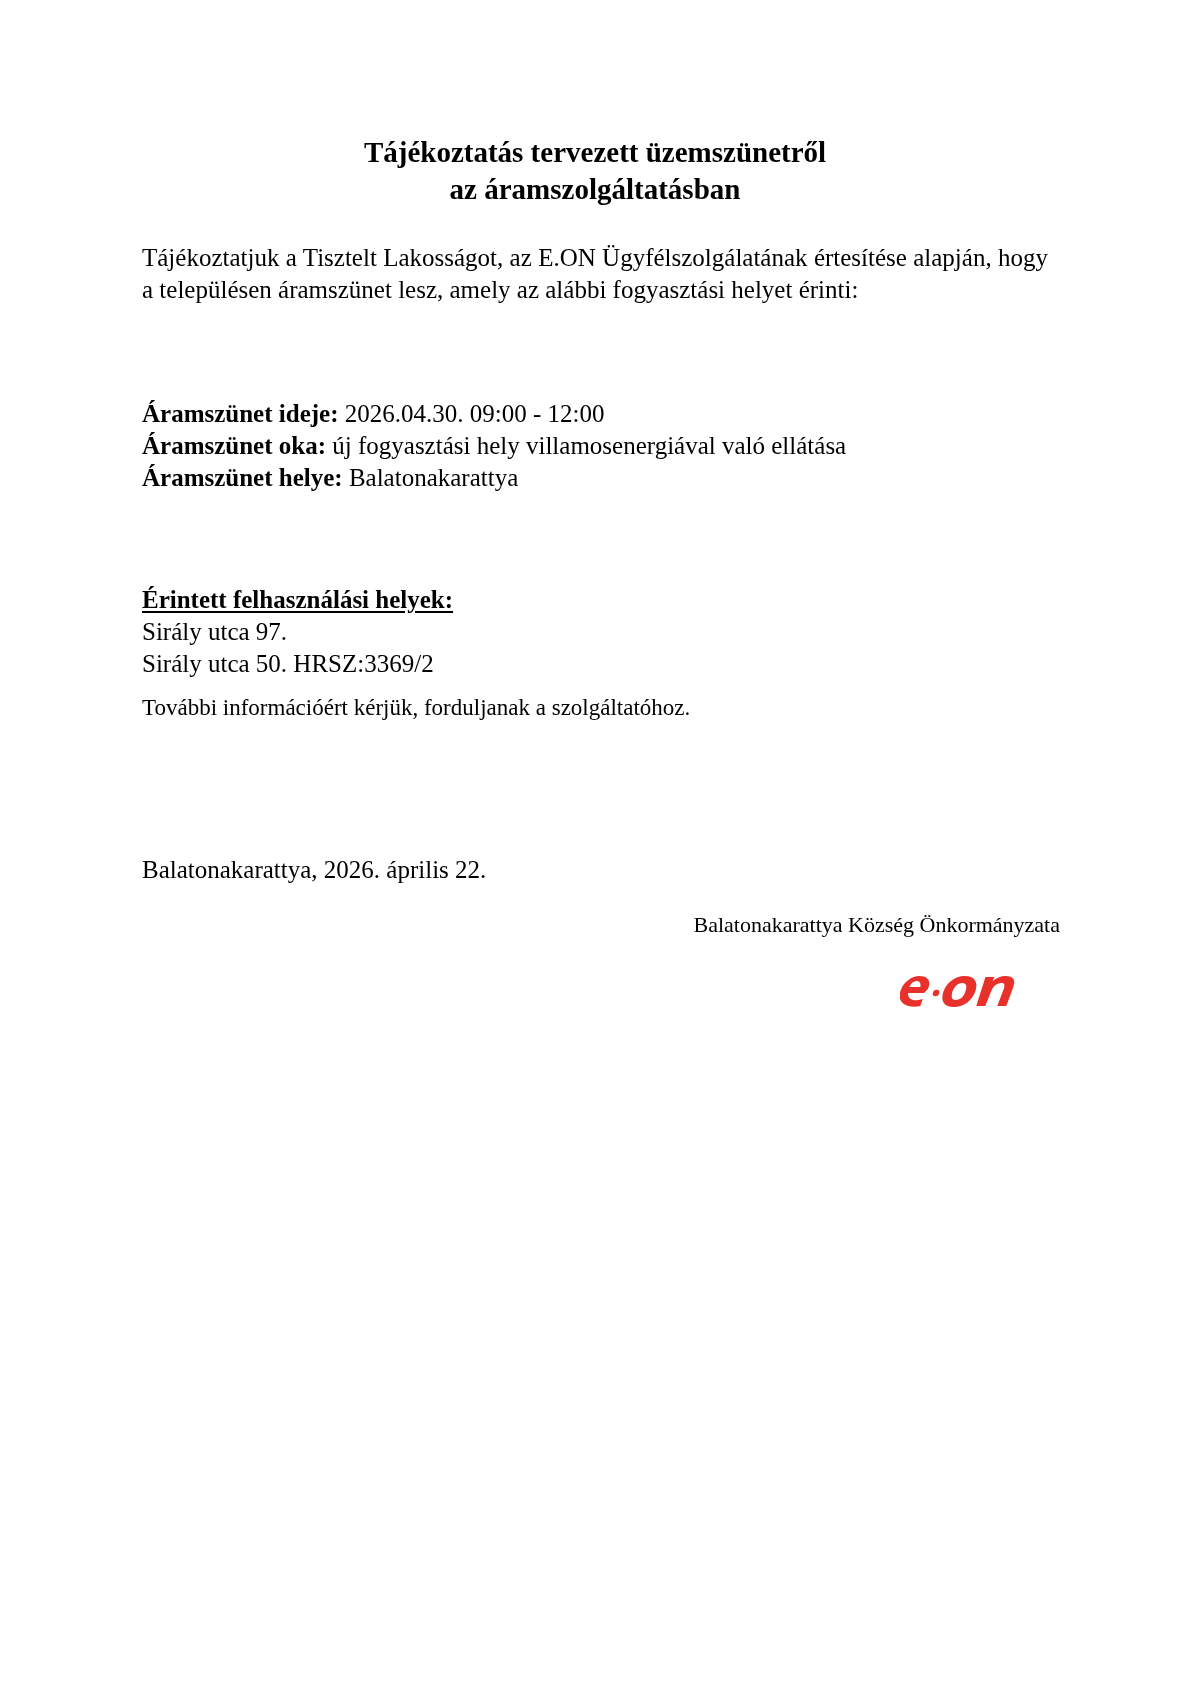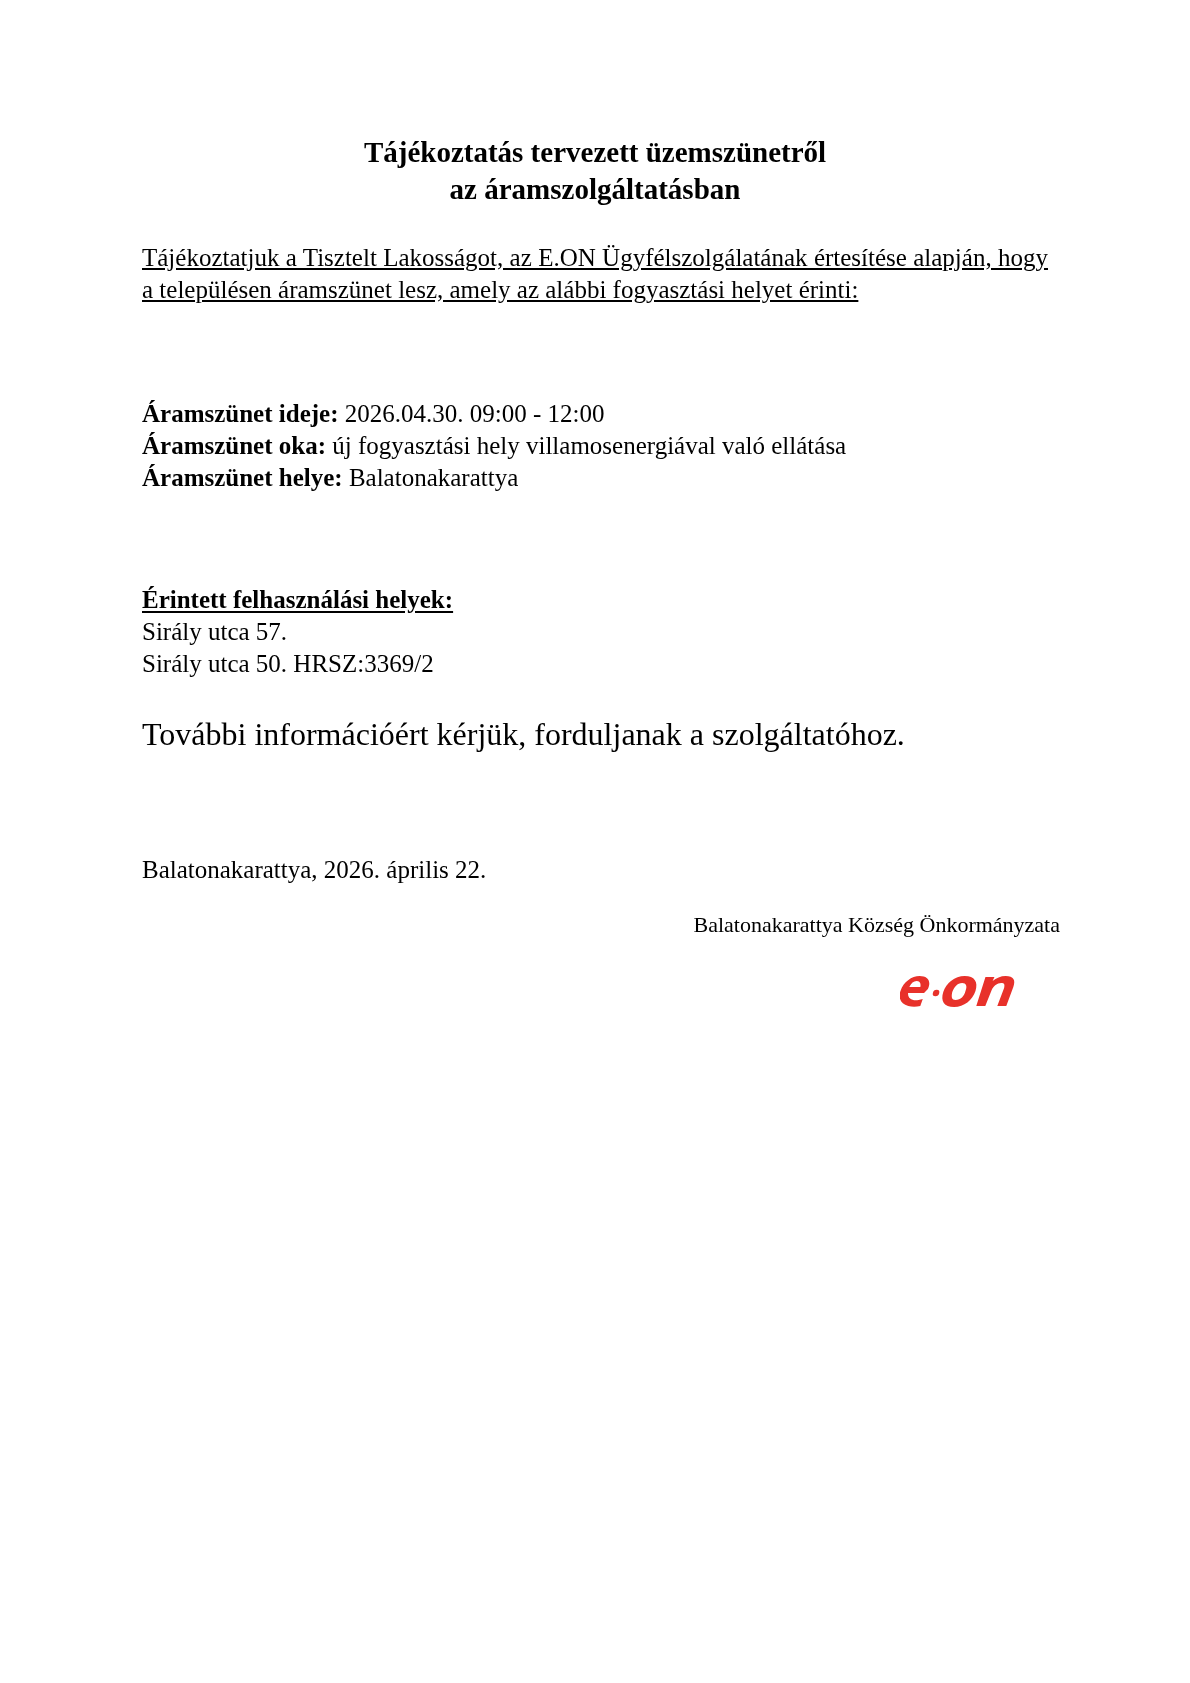--- a/index.html
+++ b/index.html
@@ -34,21 +34,20 @@
     }
     .intro {
       position: absolute;
       left: 142px;
       width: 906px;
       top: 242px;
       font-size: 25px;
       line-height: 32px;
       text-align: justify;
       text-align-last: left;
-      text-decoration: underline;
     }
     .details {
       position: absolute;
       left: 142px;
       top: 398px;
       font-size: 25px;
       line-height: 32px;
     }
     .details .label { font-weight: bold; }
     .affected {
@@ -60,22 +59,22 @@
       margin-top: 28px;
     }
     .affected .heading {
       font-weight: bold;
       text-decoration: underline;
       text-underline-offset: 3px;
     }
     .further {
       position: absolute;
       left: 142px;
-      top: 718px;
-      font-size: 32px;
+      top: 692px;
+      font-size: 23px;
       line-height: 32px;
       text-align: right;
     }
     .place-date {
       position: absolute;
       left: 142px;
       top: 854px;
       font-size: 25px;
       line-height: 32px;
     }
@@ -115,21 +114,21 @@
     <div>
       <span class="label">Áramszünet oka:</span><span> új fogyasztási hely villamosenergiával való ellátása</span>
     </div>
     <div>
       <span class="label">Áramszünet helye:</span><span> Balatonakarattya</span>
     </div>
   </div>
 
   <div class="affected">
     <div class="heading">Érintett felhasználási helyek:</div>
-    <div>Sirály utca 57.</div>
+    <div>Sirály utca 97.</div>
     <div>Sirály utca 50. HRSZ:3369/2</div>
   </div>
 
   <div class="further">További információért kérjük, forduljanak a szolgáltatóhoz.</div>
 
   <div class="place-date">Balatonakarattya, 2026. április 22.</div>
 
   <div class="signature">Balatonakarattya Község Önkormányzata</div>
 
   <div class="logo">

